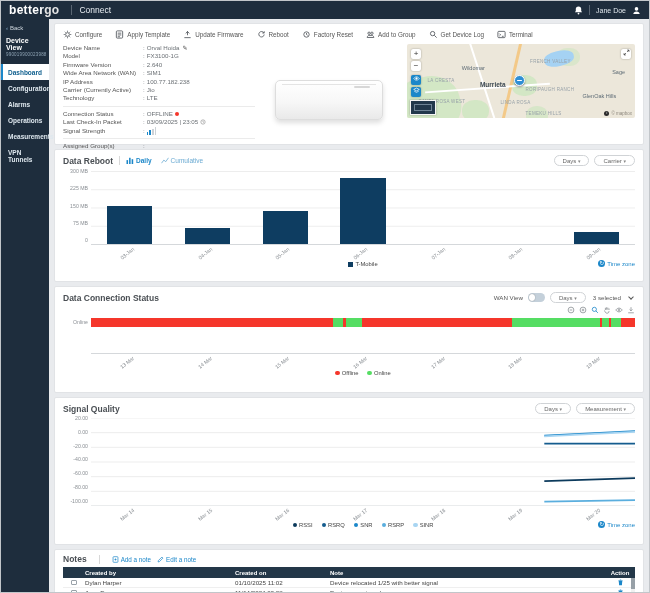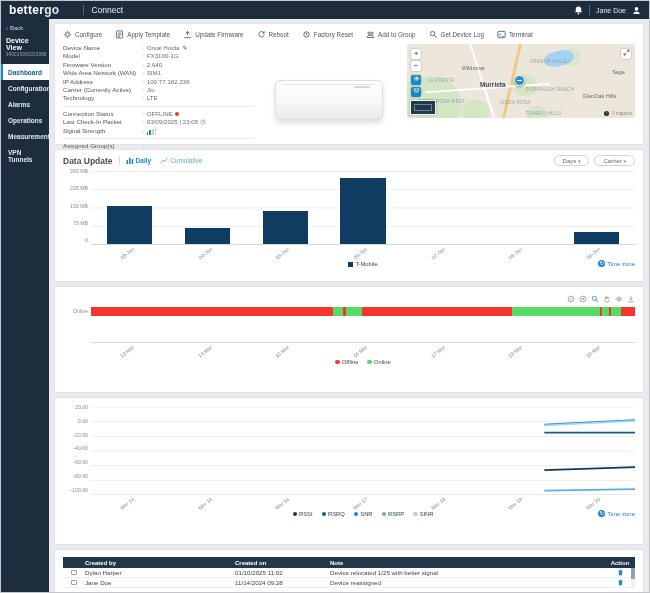--- a/index.html
+++ b/index.html
@@ -6,21 +6,21 @@
   html,body{width:650px;height:593px}
   body{
     font-family:"Liberation Sans",sans-serif;
     background:#e9ebee;border:1px solid #c2c6ca;overflow:hidden;
     color:#444;
   }
   
   .topbar{height:18px;background:#1e2d3d;display:flex;align-items:center;padding:0 8px;color:#fff}
   .logo{font-weight:bold;font-size:12px;letter-spacing:.3px;line-height:18px}
   .logo .accent{color:#e5e5e5}
-  .app-name{margin-left:24px;padding-left:7px;border-left:1px solid #5a6673;font-size:8.5px;color:#e8edf2}
+  .app-name{margin-left:12px;padding-left:7px;border-left:1px solid #5a6673;font-size:8.5px;color:#e8edf2}
   .topbar-right{margin-left:auto;display:flex;align-items:center;gap:6px;font-size:7px;color:#dfe6ec}
   .tb-sep{width:1px;height:10px;background:#5a6673}
   .icon-btn{cursor:pointer;display:flex;align-items:center}
   
   .main{display:flex;height:575px}
   .sidebar{width:48px;background:#1e2d3d;color:#e8eef3;flex-shrink:0;font-size:6.5px}
   .back{padding:6px 5px 3px;font-size:6px;color:#cdd6de;cursor:pointer}
   .back .chev{color:#8fb7d6;margin-right:2px}
   .device-view{padding:3px 5px 7px}
   .dv-title{font-size:7px;font-weight:bold;color:#fff}
@@ -365,21 +365,21 @@
           <div class="attrib">
               <span class="i-dot">i</span>
               <span>© mapbox</span>
             </div>
         </div>
       </div>
     </div>
 
     <div class="card pad-card usage-card">
       <div class="card-head">
-        <span class="card-title">Data Update</span>
+        <span class="card-title">Data Reboot</span>
         <span class="head-sep"></span>
         <span class="tab">
           <svg width="8" height="7" viewBox="0 0 10 9">
               <rect x="0.5" y="4" width="2" height="5" fill="#1b87c9"></rect>
               <rect x="3.8" y="1" width="2" height="8" fill="#1b87c9"></rect>
               <rect x="7.1" y="2.8" width="2" height="6.2" fill="#1b87c9"></rect>
             </svg>
           <span>Daily</span>
           </span>
         <span class="tab inactive">
@@ -458,20 +458,32 @@
             </span>
           </div>
         <div class="tz">
             <span class="tz-icon">↻</span>
             <span>Time zone</span>
           </div>
       </div>
     </div>
 
     <div class="card pad-card conn-card">
+      <div class="card-head">
+        <span class="card-title">Data Connection Status</span>
+        <div class="head-right">
+          <span class="mini-label">WAN View</span>
+          <span class="toggle"></span>
+          <span class="pill"><span>Days</span> <span class="caret">▾</span></span>
+          <span class="select-box">
+              <span>3 selected</span>
+              <span class="chev-sm"></span>
+            </span>
+        </div>
+      </div>
       <div class="tools">
         <svg width="8" height="8" viewBox="0 0 10 10" style="fill:none;stroke:#8a8f94">
             <circle cx="5" cy="5" r="3.6"></circle>
             <path d="M3.4 5h3.2"></path>
           </svg>
         <svg width="8" height="8" viewBox="0 0 10 10" style="fill:none;stroke:#8a8f94">
             <circle cx="5" cy="5" r="3.6"></circle>
             <path d="M3.4 5h3.2M5 3.4v3.2"></path>
           </svg>
         <svg width="8" height="8" viewBox="0 0 10 10" style="fill:none;stroke:#1b87c9">
@@ -538,20 +550,27 @@
             </span>
             <span class="legend-item">
               <span class="legend-dot" style="background: rgb(85, 221, 99);"></span>
               <span>Online</span>
             </span>
           </div>
       </div>
     </div>
 
     <div class="card pad-card sq-card">
+      <div class="card-head">
+        <span class="card-title">Signal Quality</span>
+        <div class="head-right">
+          <span class="pill"><span>Days</span> <span class="caret">▾</span></span>
+          <span class="pill"><span>Measurement</span> <span class="caret">▾</span></span>
+        </div>
+      </div>
       <div class="sq-chart">
         <div class="ytick-col sq-y" id="sq-y">
             <div>20.00</div>
             <div>0.00</div>
             <div>-20.00</div>
             <div>-40.00</div>
             <div>-60.00</div>
             <div>-80.00</div>
             <div>-100.00</div>
           </div>
@@ -619,20 +638,37 @@
             </span>
           </div>
         <div class="tz">
             <span class="tz-icon">↻</span>
             <span>Time zone</span>
           </div>
       </div>
     </div>
 
     <div class="card notes-card">
+      <div class="notes-head">
+        <span class="notes-title">Notes</span>
+        <span class="head-sep"></span>
+        <span class="note-link">
+          <svg width="7" height="7" viewBox="0 0 10 10" style="fill:none;stroke:#1b87c9">
+              <rect x="1.5" y="1" width="7" height="8" rx="1"></rect>
+              <path d="M5 3.5v3M3.5 5h3"></path>
+            </svg>
+          <span>Add a note</span>
+          </span>
+        <span class="note-link">
+          <svg width="7" height="7" viewBox="0 0 10 10" style="fill:none;stroke:#1b87c9">
+              <path d="m1.5 8.5.5-2L7 1.5 8.5 3 3.5 8z"></path>
+            </svg>
+          <span>Edit a note</span>
+          </span>
+      </div>
       <div class="ntable">
         <div class="nrow-header">
           <span class="c-check"></span>
           <span class="c-by">Created by</span>
           <span class="c-on">Created on</span>
           <span class="c-note">Note</span>
           <span class="c-action">Action</span>
         </div>
         <div class="nrow">
           <span class="c-check">

